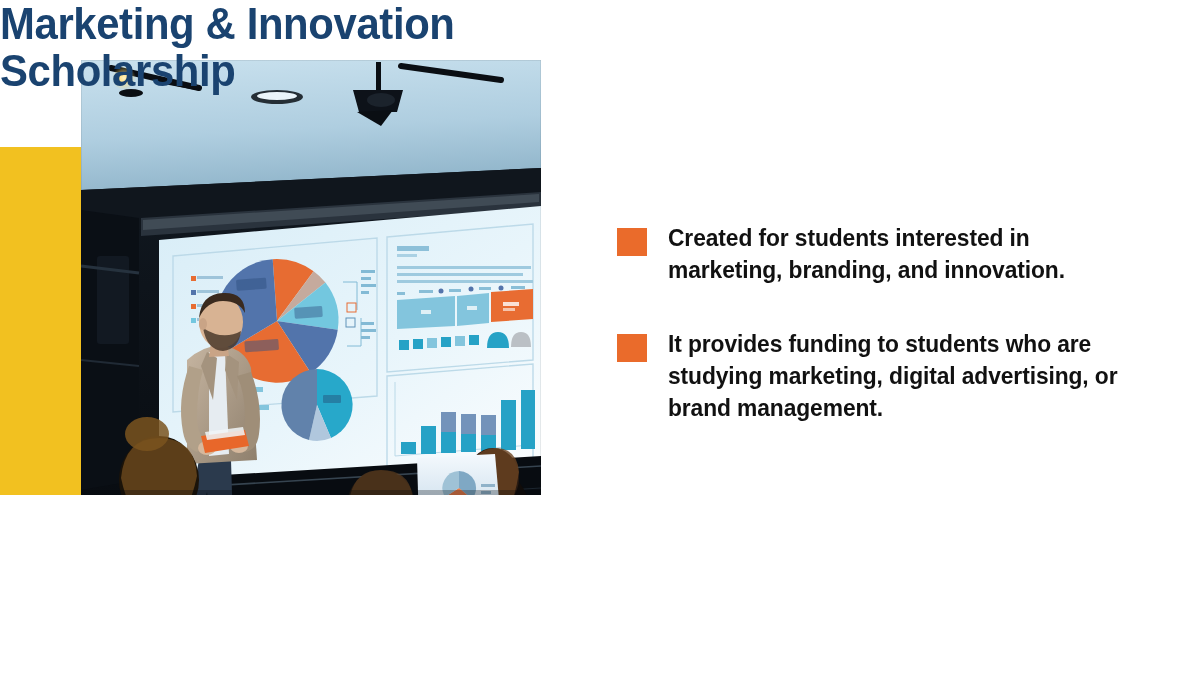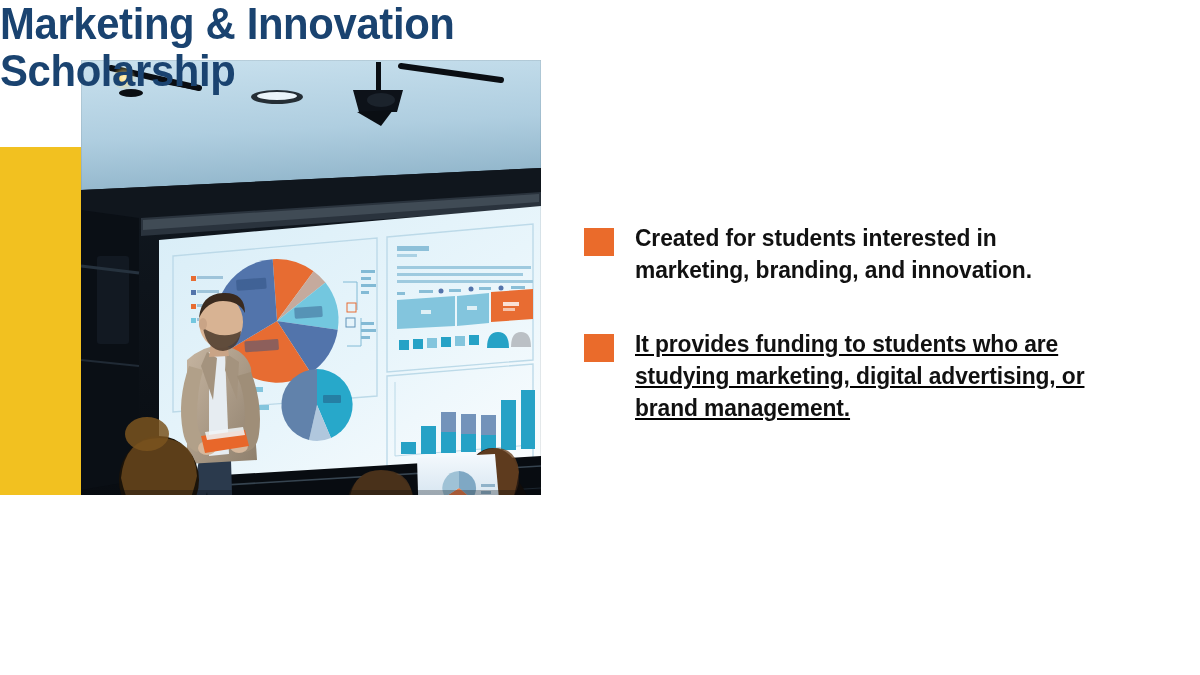--- a/index.html
+++ b/index.html
@@ -56,33 +56,33 @@
     line-height: 47px;
     letter-spacing: -0.4px;
     transform: scaleX(0.93);
     transform-origin: left top;
     white-space: pre-line;
     width: 540px;
   }
 
   .bullet-list {
     position: absolute;
-    left: 584px;
+    left: 617px;
     top: 222px;
     width: 510px;
     list-style: none;
   }
 
   .bullet-item {
     position: relative;
     display: block;
     min-height: 40px;
   }
 
-  .bullet-item + .bullet-item { margin-top: 16px; text-decoration: underline; }
+  .bullet-item + .bullet-item { margin-top: 16px; }
 
   .bullet-marker {
     position: absolute;
     left: 0;
     top: 6px;
     width: 30px;
     height: 28px;
     background: #EA6B2B;
   }
 

